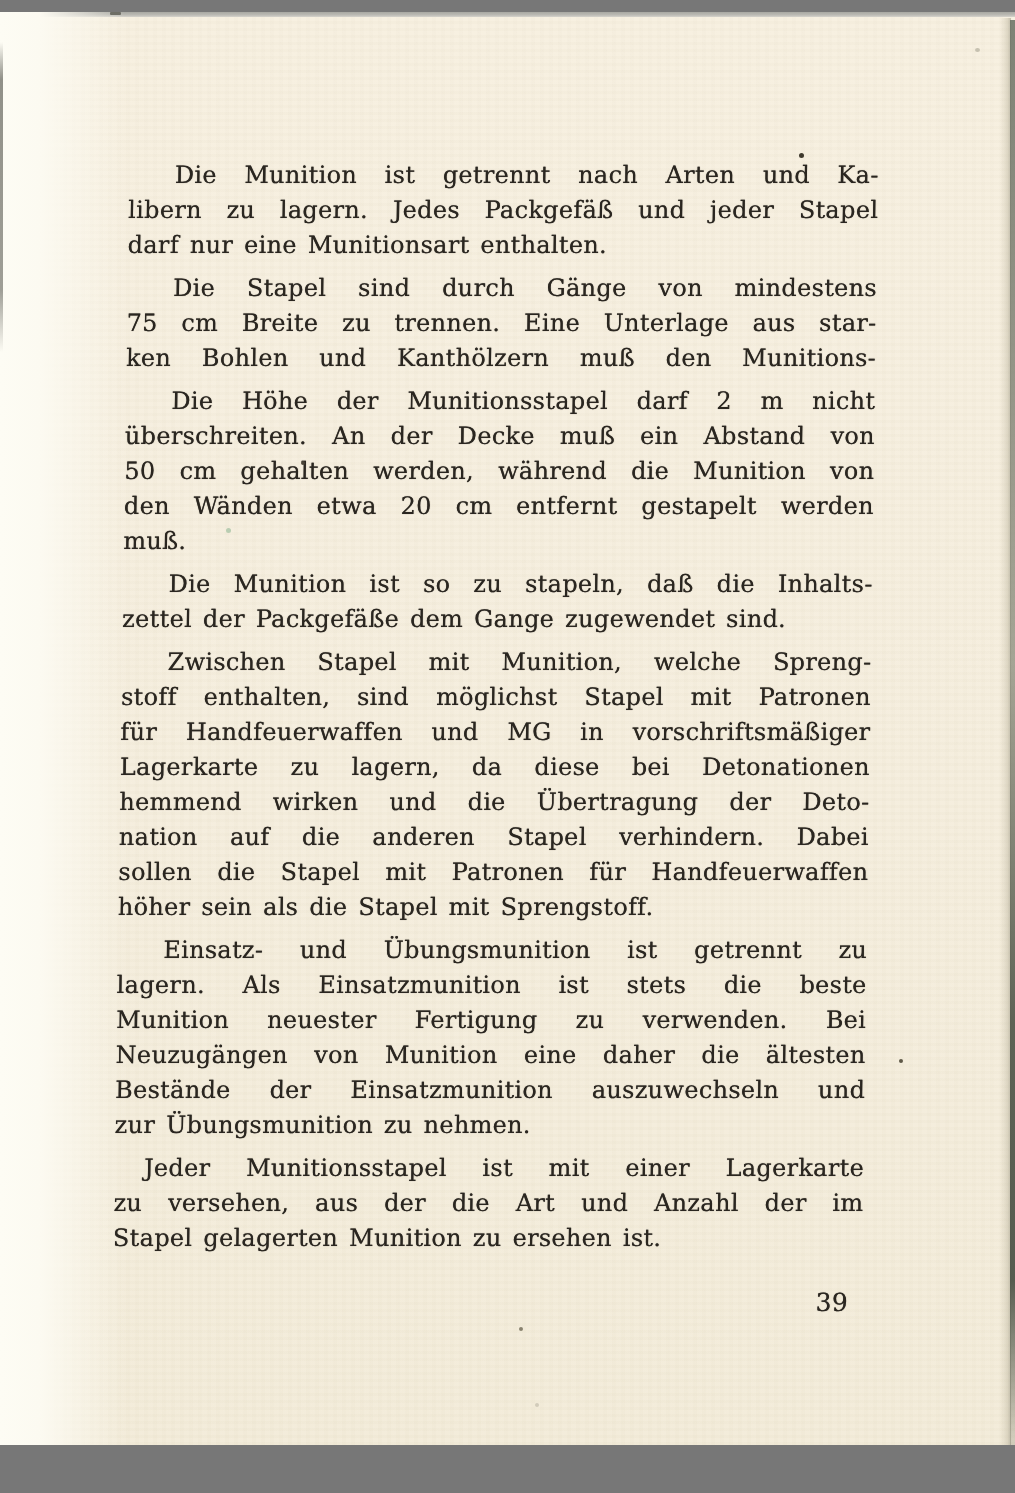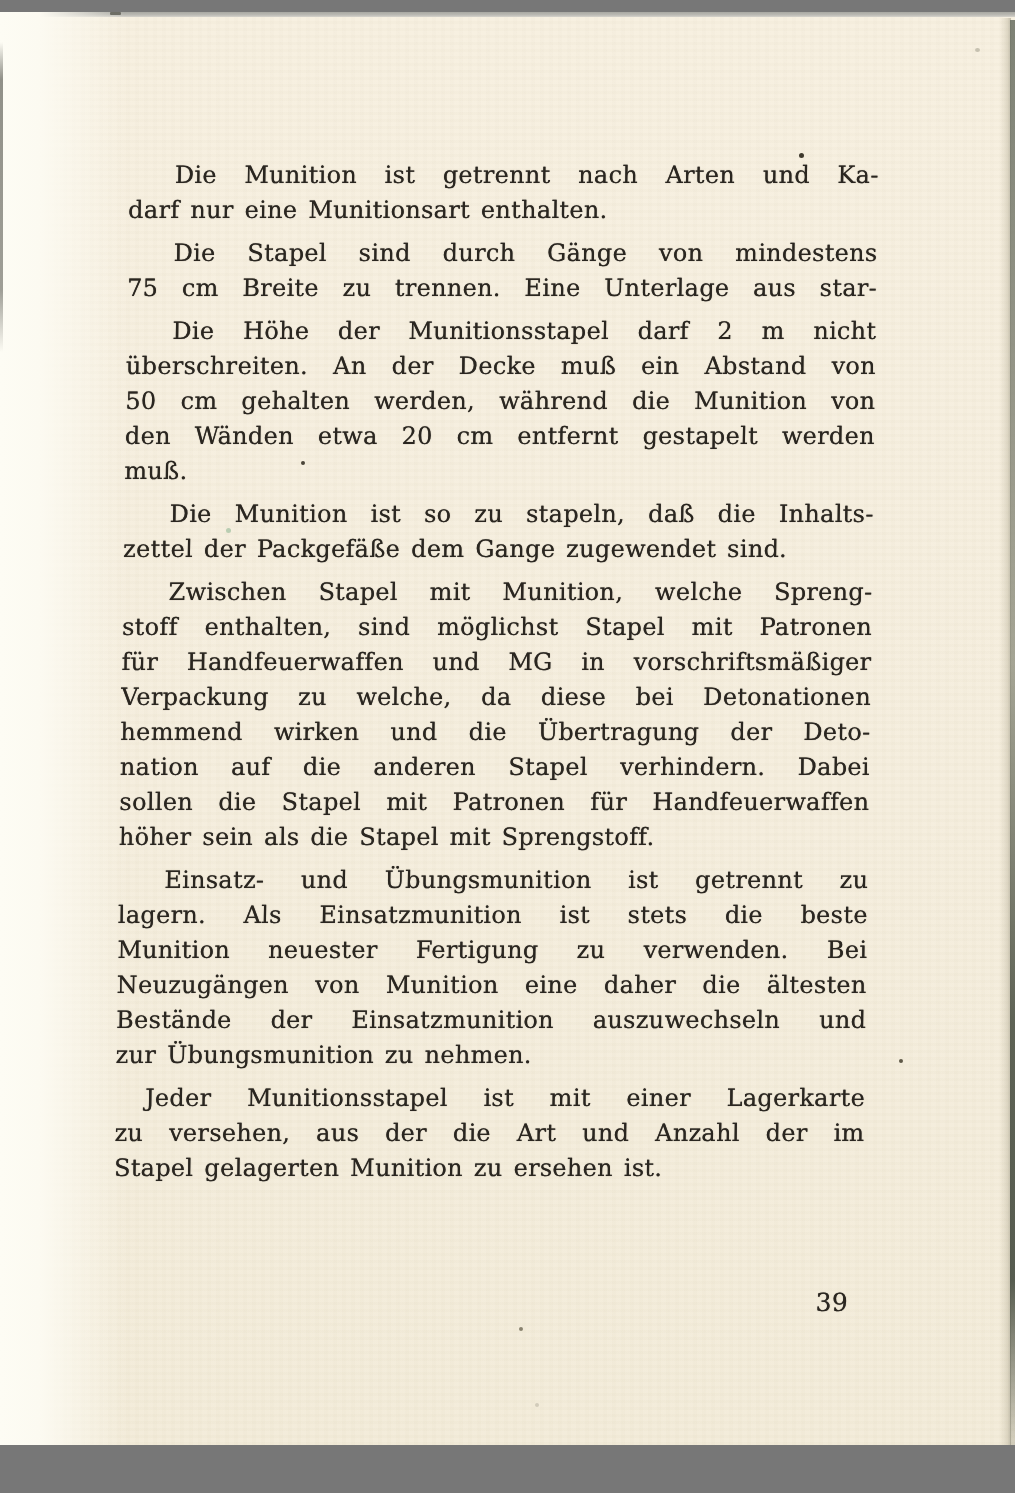--- a/index.html
+++ b/index.html
@@ -92,42 +92,44 @@
   <div class="top-strip"></div>
   <div class="left-light-band"></div>
   <div class="left-edge-line"></div>
   <div class="right-edge-shade"></div>
   <div class="right-edge-line"></div>
 
   <div class="content">
     <div>
         <div class="para">
           <div class="line first">Die Munition ist getrennt nach Arten und Ka-</div>
+          <div class="line">libern zu lagern. Jedes Packgefäß und jeder Stapel</div>
           <div class="line last">darf nur eine Munitionsart enthalten.</div>
         </div>
         <div class="para">
           <div class="line first">Die Stapel sind durch Gänge von mindestens</div>
           <div class="line">75 cm Breite zu trennen. Eine Unterlage aus star-</div>
+          <div class="line">ken Bohlen und Kanthölzern muß den Munitions-</div>
         </div>
         <div class="para">
           <div class="line first">Die Höhe der Munitionsstapel darf 2 m nicht</div>
           <div class="line">überschreiten. An der Decke muß ein Abstand von</div>
           <div class="line">50 cm gehalten werden, während die Munition von</div>
           <div class="line">den Wänden etwa 20 cm entfernt gestapelt werden</div>
           <div class="line last">muß.</div>
         </div>
         <div class="para">
           <div class="line first">Die Munition ist so zu stapeln, daß die Inhalts-</div>
           <div class="line last">zettel der Packgefäße dem Gange zugewendet sind.</div>
         </div>
         <div class="para">
           <div class="line first">Zwischen Stapel mit Munition, welche Spreng-</div>
           <div class="line">stoff enthalten, sind möglichst Stapel mit Patronen</div>
           <div class="line">für Handfeuerwaffen und MG in vorschriftsmäßiger</div>
-          <div class="line">Verpackung zu welche, da diese bei Detonationen</div>
+          <div class="line">Lagerkarte zu lagern, da diese bei Detonationen</div>
           <div class="line">hemmend wirken und die Übertragung der Deto-</div>
           <div class="line">nation auf die anderen Stapel verhindern. Dabei</div>
           <div class="line">sollen die Stapel mit Patronen für Handfeuerwaffen</div>
           <div class="line last">höher sein als die Stapel mit Sprengstoff.</div>
         </div>
         <div class="para">
           <div class="line first">Einsatz- und Übungsmunition ist getrennt zu</div>
           <div class="line">lagern. Als Einsatzmunition ist stets die beste</div>
           <div class="line">Munition neuester Fertigung zu verwenden. Bei</div>
           <div class="line">Neuzugängen von Munition eine daher die ältesten</div>

